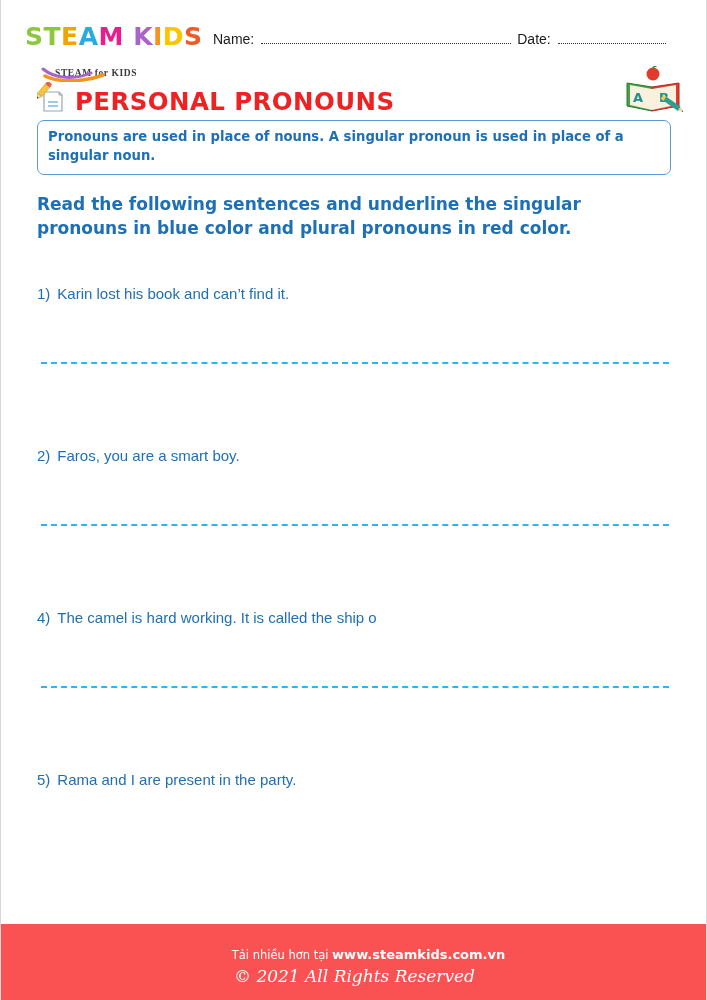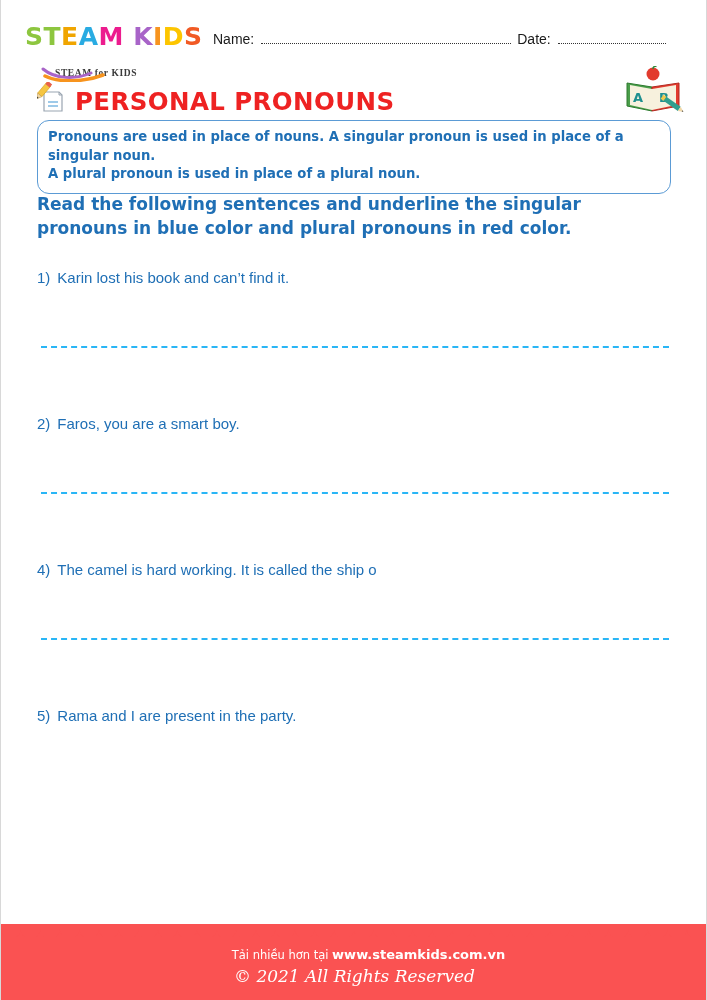--- a/index.html
+++ b/index.html
@@ -108,21 +108,21 @@
   }
 
   
   .instr-box {
     position: absolute;
     top: 120px;
     left: 36px;
     width: 634px;
     box-sizing: border-box;
     border: 1.4px solid #5b9bd5;
-    border-radius: 12px;
+    border-radius: 7px;
     padding: 7px 10px 9px 10px;
   }
   .instr-line {
     font-family: "DejaVu Sans", sans-serif;
     font-size: 13.2px;
     font-weight: bold;
     color: #1f6fb5;
     line-height: 1.42;
   }
   .read-instr {
@@ -137,21 +137,21 @@
     line-height: 1.42;
   }
 
   
   .questions {
     position: absolute;
     top: 268px;
     left: 36px;
     width: 634px;
   }
-  .q-block { height: 146px; position: relative; }
+  .q-block { height: 146px; position: relative; margin-top: 16px; }
   .q-block:last-child { height: auto; }
   .q-text {
     font-family: "Liberation Sans", sans-serif;
     font-size: 15px;
     color: #1f6fb5;
     line-height: 1.3;
     white-space: nowrap;
   }
   .q-num { margin-right: 7px; }
   .answer-line {
@@ -256,21 +256,20 @@
     <g transform="rotate(35 46 38)">
       <rect x="40" y="33" width="18" height="5" fill="#2f9e8f"></rect>
       <path d="M58,33 L63,35.5 L58,38 Z" fill="#f0d8a8"></path>
       <path d="M61.5,34.8 L63,35.5 L61.5,36.3 Z" fill="#3a3a3a"></path>
       <rect x="37" y="33" width="3.5" height="5" fill="#f2c94c"></rect>
     </g>
   </svg>
 
   <div class="instr-box">
     <div class="instr-line">Pronouns are used in place of nouns. A singular pronoun is used in place of a singular noun.</div>
-    <div class="instr-line">A plural pronoun is used in place of a plural noun.</div>
   </div>
 
   <div class="read-instr">Read the following sentences and underline the singular pronouns in blue color and plural pronouns in red color.</div>
 
   <div class="questions">
       <div class="q-block">
         <div class="q-text"><span class="q-num">1)</span><span>Karin lost his book and can’t find it.</span></div>
         <div class="answer-line" style="border-bottom-color: rgb(41, 182, 246);"></div>
       </div>
       <div class="q-block">

